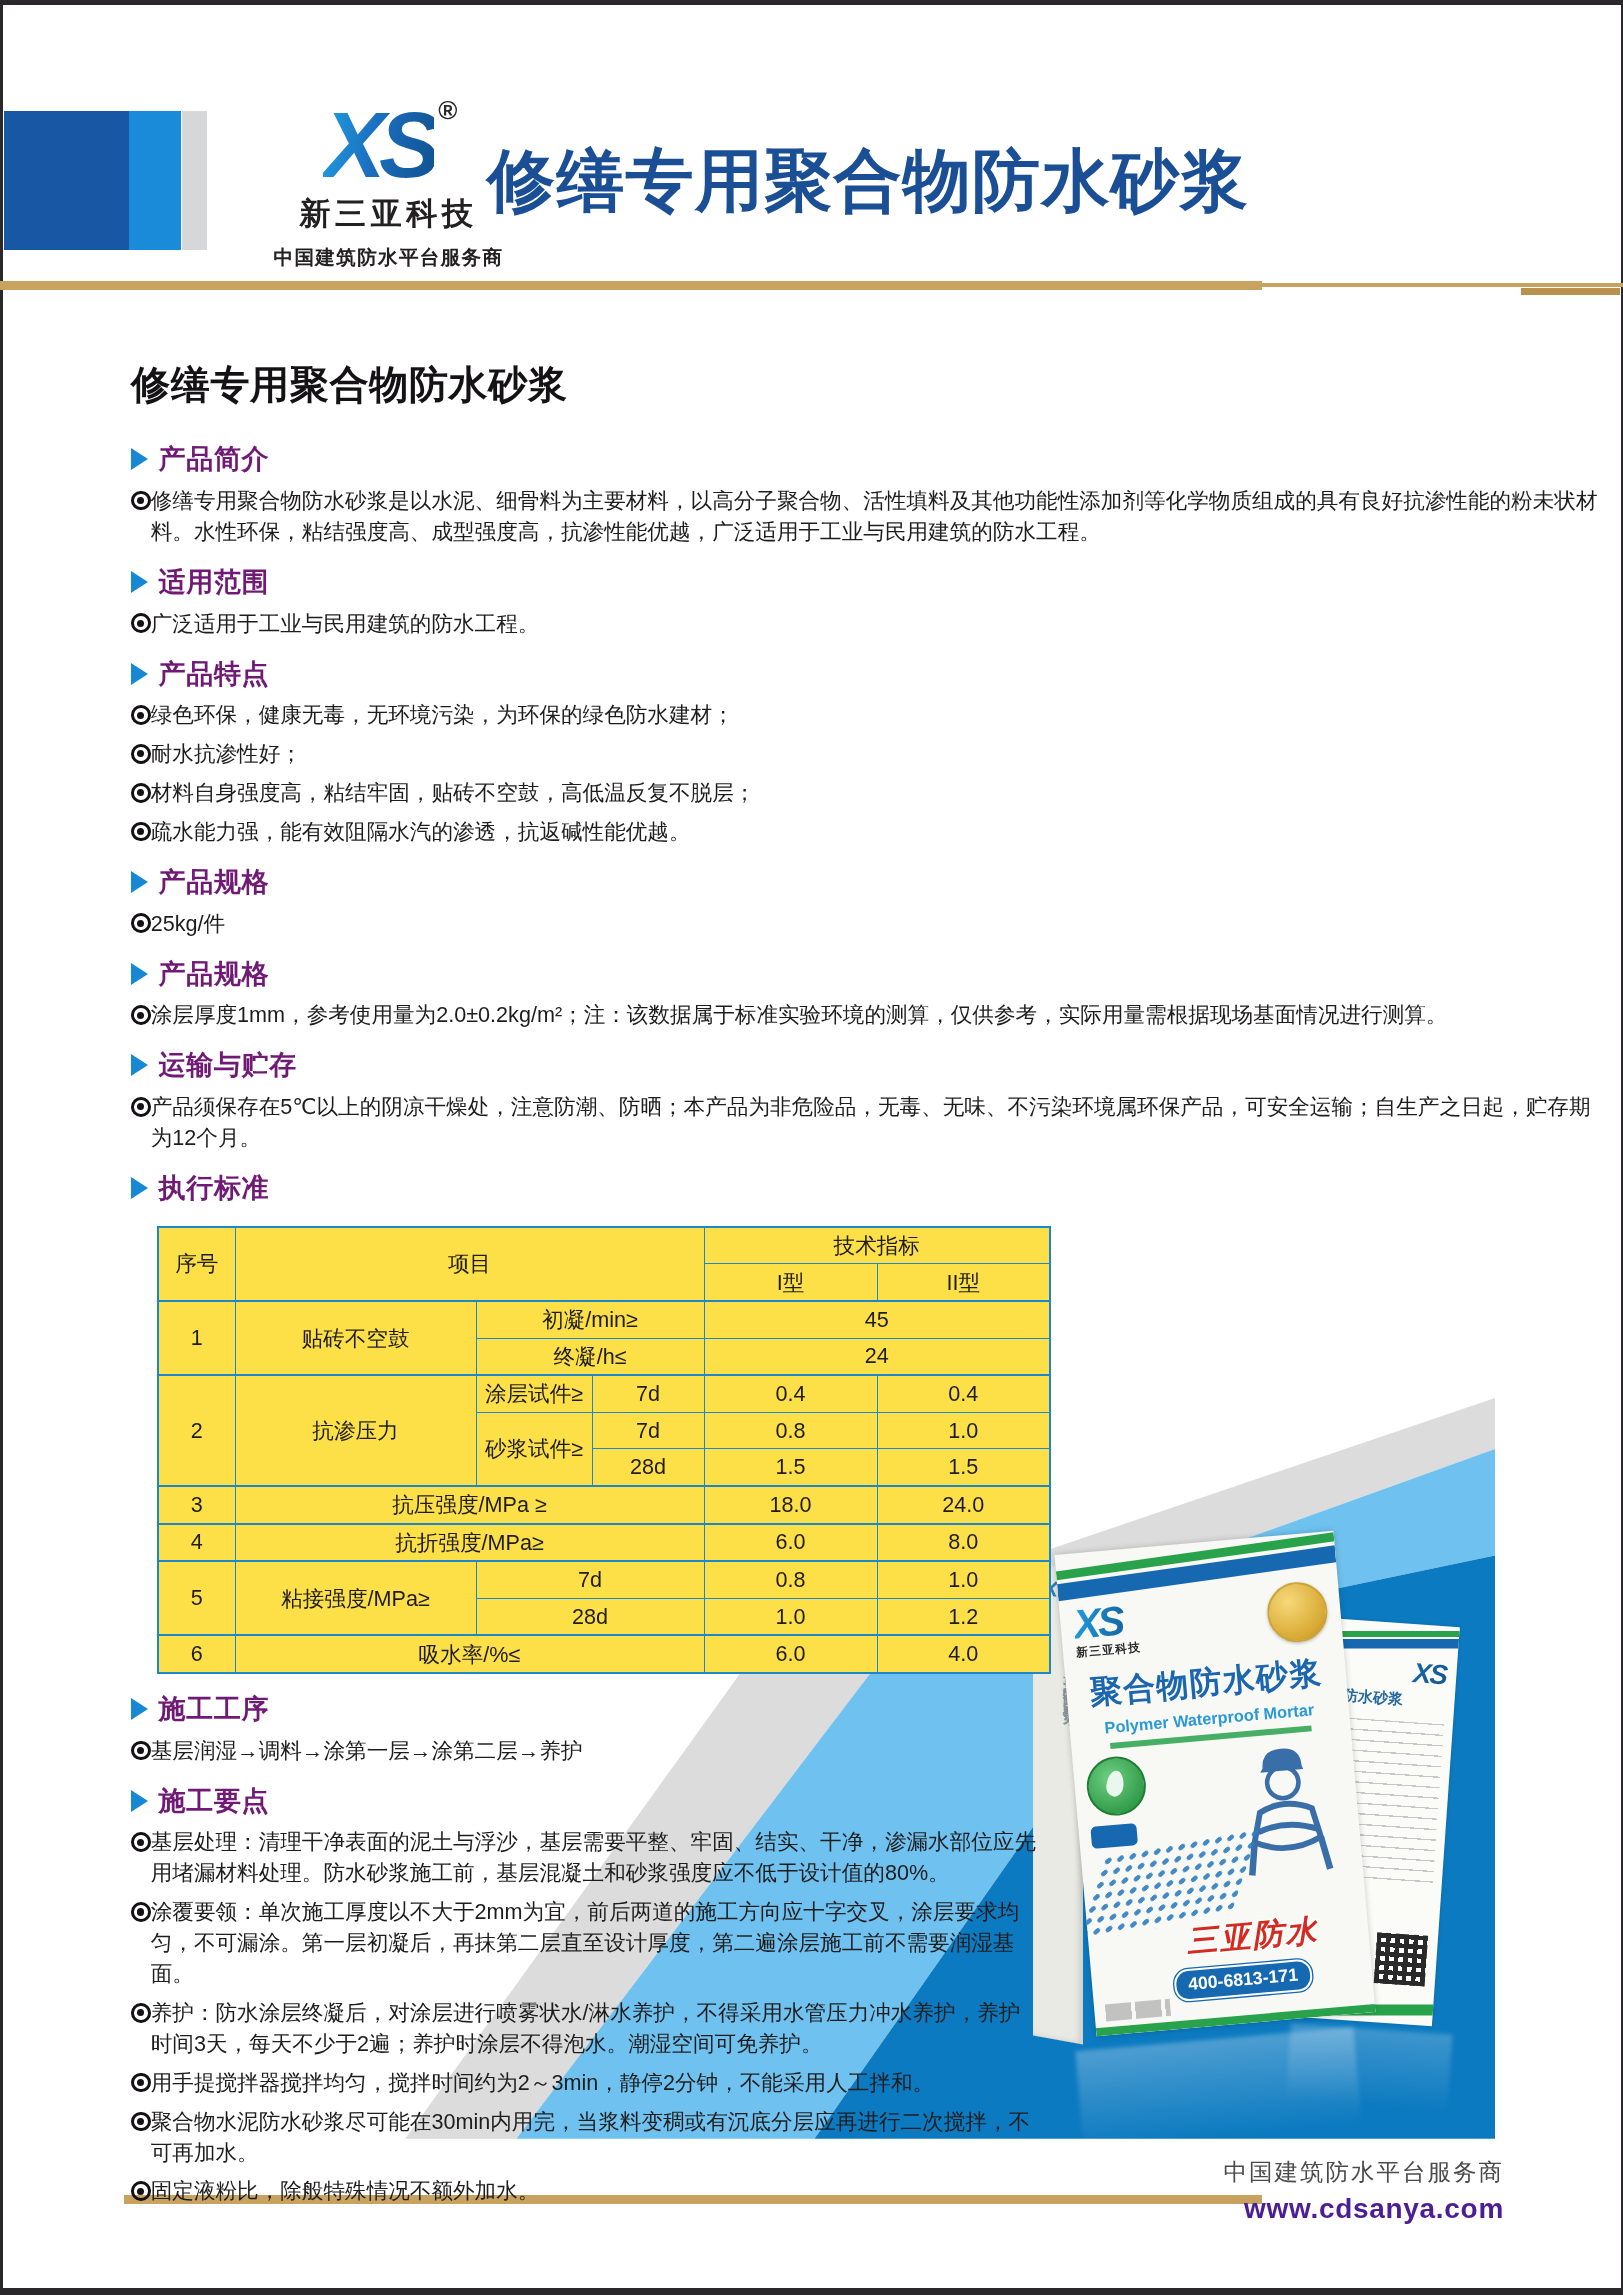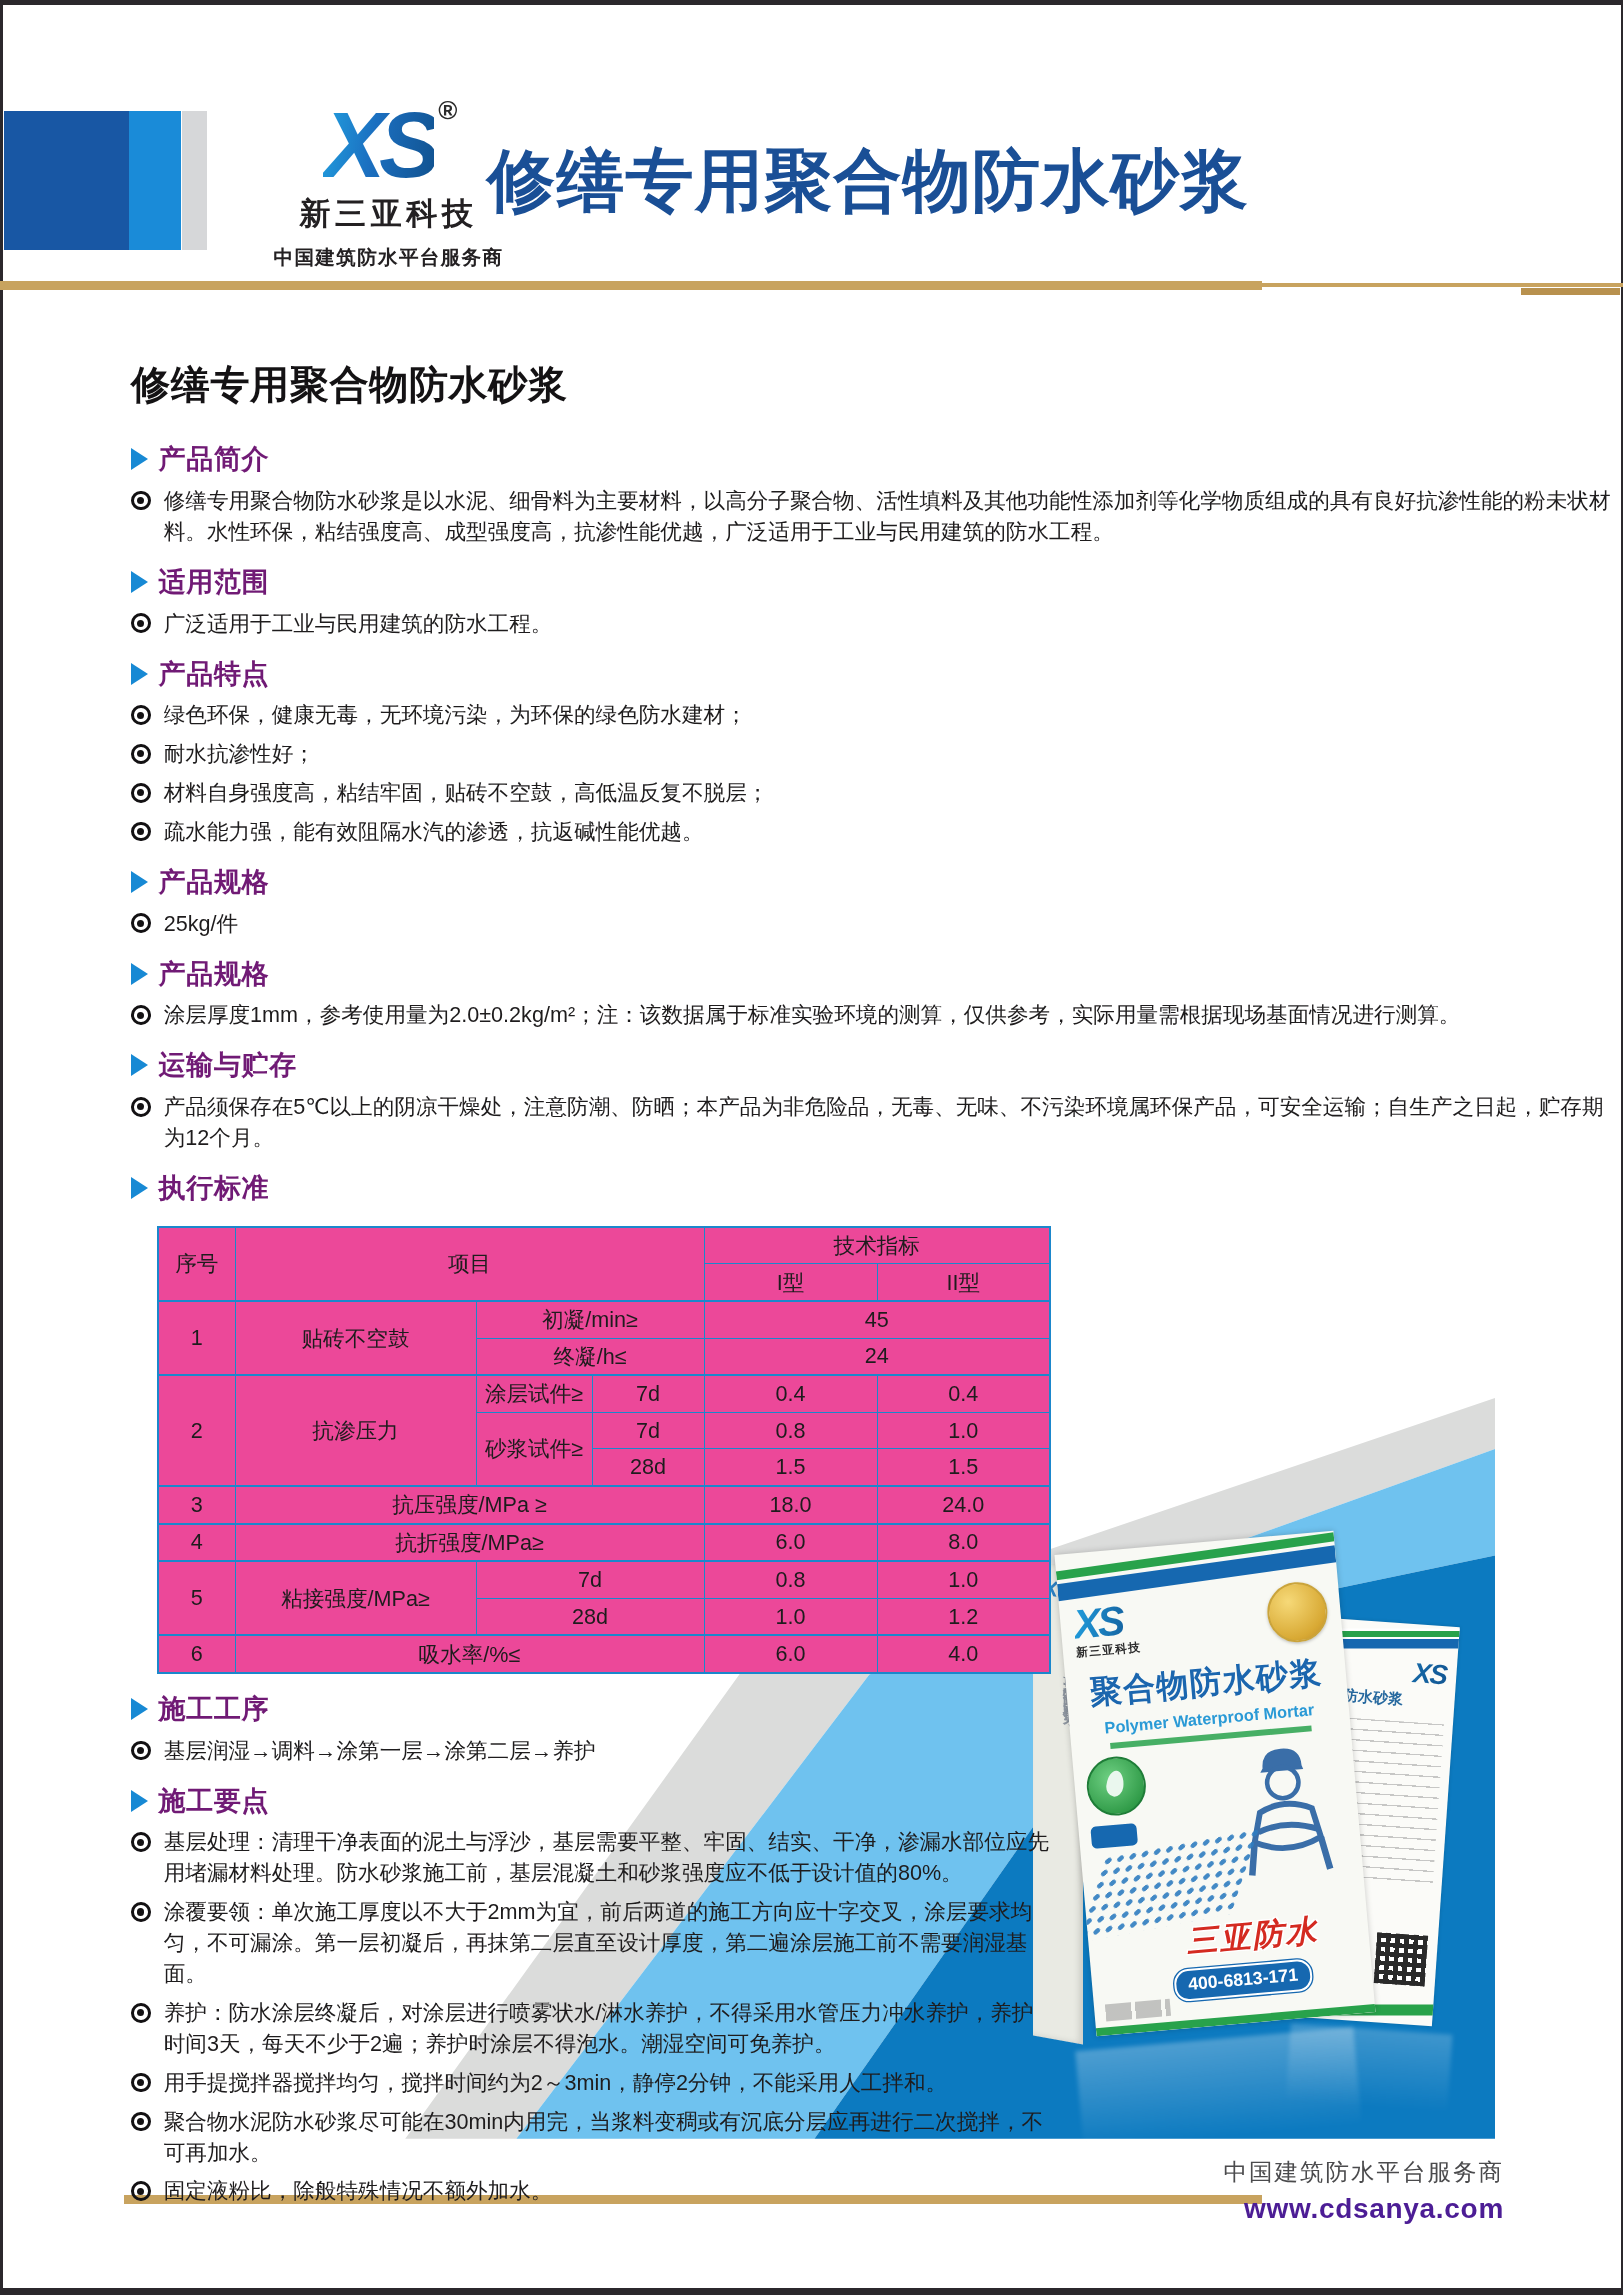--- a/index.html
+++ b/index.html
@@ -27,28 +27,28 @@
   .rule-thin{position:absolute;left:0;top:283px;width:1624px;height:3.9px;background:#c8a35f;}
   .rule-thick{position:absolute;left:0;top:281px;width:1262px;height:8.5px;background:#c8a35f;}
   .rule-accent{position:absolute;left:1521px;top:288px;width:99px;height:7.2px;background:#b8914e;}
 
   
   .content{position:absolute;left:131px;top:358px;width:1480px;z-index:5;}
   .h1{font-size:39px;font-weight:900;color:#141214;letter-spacing:0.7px;margin:0 0 29px 0;}
   .sec-h{display:flex;align-items:center;gap:10.5px;margin:17px 0 7.8px 0;}
   .arrow{width:0;height:0;border-left:17.7px solid #1789d4;border-top:11.8px solid transparent;border-bottom:11.8px solid transparent;flex:0 0 auto;}
   .sec-t{font-size:27px;font-weight:700;color:#701a75;letter-spacing:0.7px;}
-  .bullet{display:flex;gap:13px;margin:7.8px 0;align-items:flex-start;}
+  .bullet{display:flex;margin:7.8px 0;align-items:flex-start;}
   .dot{flex:0 0 auto;width:13.7px;height:13.7px;border:3.3px solid #131113;border-radius:50%;position:relative;margin-top:5.9px;}
   .dot::after{content:'';position:absolute;inset:3.3px;background:#131113;border-radius:50%;}
   .bullet p{margin:0;font-size:21.6px;line-height:31px;color:#1e1c1d;}
   .narrow p{width:889px;}
 
   
-  table.spec{border-collapse:collapse;margin:19.6px 0 6.5px 26px;border:2.6px solid #1b87cc;background:#ec4899;}
+  table.spec{border-collapse:collapse;margin:19.6px 0 6.5px 26px;border:2.6px solid #1b87cc;background:#fde047;}
   table.spec td,table.spec th{border:1.3px solid #1b87cc;text-align:center;font-size:21.6px;font-weight:normal;
     color:#1e1c1d;height:33px;padding:1.3px 5.2px;}
   table.spec tr.hsep td{border-top:2.6px solid #1b87cc;}
 
   
   .bands{position:absolute;left:366px;top:1393px;z-index:1;}
   .pkg-group{position:absolute;left:1020px;top:1524px;width:497px;height:621px;z-index:2;}
   .pkg-back{position:absolute;left:263px;top:97px;width:163px;height:400px;background:#fbfbf8;
     transform:rotate(4deg);box-shadow:0 0 3.9px rgba(0,0,0,.15);}
   .pkg-back .stripes{height:19.6px;background:linear-gradient(#ffffff 0 2.6px,#28a24b 2.6px 8.5px,#ffffff 8.5px 11px,#1668b0 11px 19.6px);transform:skewY(-4deg);margin-top:6.5px;}

